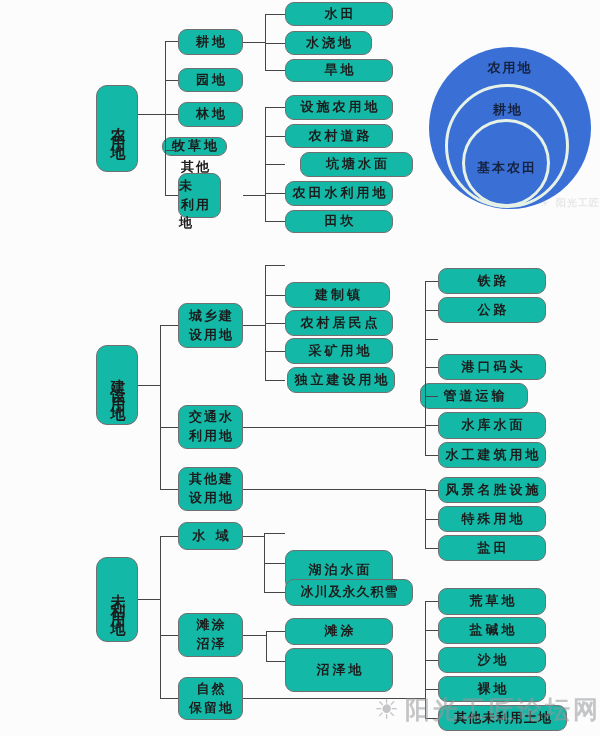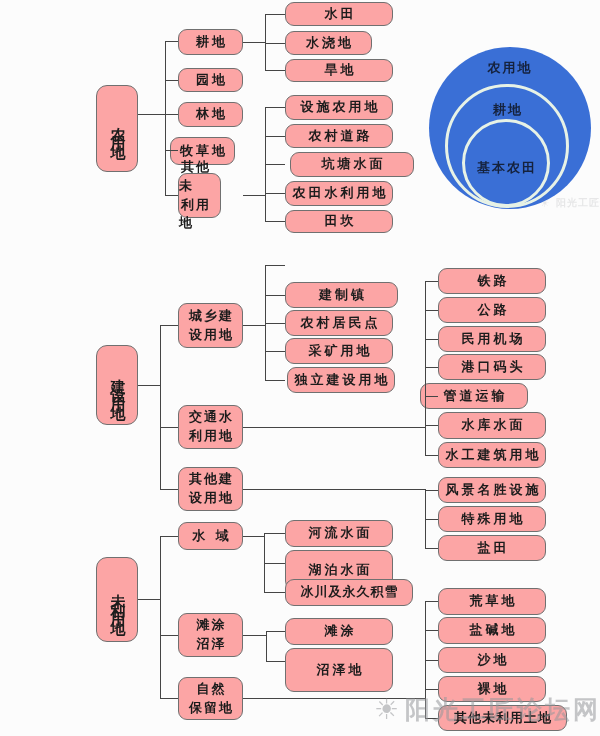--- a/index.html
+++ b/index.html
@@ -1,19 +1,19 @@
 <!DOCTYPE html>
 <html><head>
 <meta charset="utf-8">
 <style>
   html,body{margin:0;padding:0;}
   body{font-family:"DejaVu Sans","Liberation Sans",sans-serif;background:#ffffff;}
   #canvas{position:relative;width:600px;height:736px;background:#fcfcfc;overflow:hidden;}
 
-  .box{position:absolute;background:#fca5a5;border:1px solid #707070;border-radius:9px;
+  .box{position:absolute;background:#14b8a6;border:1px solid #707070;border-radius:9px;
        display:flex;flex-direction:column;align-items:center;justify-content:center;
        font-size:13px;font-weight:600;color:#1c1c1c;letter-spacing:3px;line-height:1.45;
        box-sizing:border-box;text-indent:3px;}
   .box.tight{letter-spacing:1px;text-indent:1px;}
   .box.mid{letter-spacing:2px;text-indent:2px;}
   .box.root{border-radius:11px;font-size:15px;font-weight:700;letter-spacing:0;text-indent:0;}
   .root span{writing-mode:vertical-rl;letter-spacing:9px;}
 
   .hl{position:absolute;height:1px;background:#454545;}
   .vl{position:absolute;width:1px;background:#454545;}
@@ -42,21 +42,21 @@
 
   <div class="box" style="left:178px;top:29px;width:65px;height:26px">
     <span>耕地</span>
   </div>
   <div class="box" style="left:178px;top:68px;width:65px;height:24px">
     <span>园地</span>
   </div>
   <div class="box" style="left:178px;top:102px;width:65px;height:25px">
     <span>林地</span>
   </div>
-  <div class="box" style="left:170px;top:137px;width:65px;height:28px">
+  <div class="box" style="left:162px;top:137px;width:65px;height:19px">
     <span>牧草地</span>
   </div>
   <div class="box mid" style="left:178px;top:173px;width:43px;height:45px">
     <span>其他未</span>
     <span>利用地</span>
   </div>
 
   <div class="box" style="left:285px;top:2px;width:108px;height:24px">
     <span>水田</span>
   </div>
@@ -65,21 +65,21 @@
   </div>
   <div class="box" style="left:285px;top:59px;width:108px;height:23px">
     <span>旱地</span>
   </div>
   <div class="box" style="left:285px;top:95px;width:108px;height:25px">
     <span>设施农用地</span>
   </div>
   <div class="box" style="left:285px;top:124px;width:108px;height:24px">
     <span>农村道路</span>
   </div>
-  <div class="box" style="left:290px;top:152px;width:124px;height:25px">
+  <div class="box" style="left:300px;top:152px;width:113px;height:25px">
     <span>坑塘水面</span>
   </div>
   <div class="box" style="left:285px;top:181px;width:108px;height:25px">
     <span>农田水利用地</span>
   </div>
   <div class="box" style="left:285px;top:210px;width:108px;height:23px">
     <span>田坎</span>
   </div>
 
   <div class="hl" style="left:138px;top:114px;width:40px"></div>
@@ -124,41 +124,38 @@
   </div>
   <div class="box mid" style="left:178px;top:405px;width:65px;height:44px">
     <span>交通水</span>
     <span>利用地</span>
   </div>
   <div class="box mid" style="left:178px;top:467px;width:65px;height:44px">
     <span>其他建</span>
     <span>设用地</span>
   </div>
 
-  <div class="box" style="left:285px;top:282px;width:113px;height:26px">
+  <div class="box" style="left:285px;top:282px;width:105px;height:26px">
     <span>建制镇</span>
   </div>
   <div class="box" style="left:285px;top:310px;width:108px;height:26px">
     <span>农村居民点</span>
   </div>
   <div class="box" style="left:285px;top:338px;width:108px;height:26px">
     <span>采矿用地</span>
   </div>
   <div class="box" style="left:287px;top:367px;width:108px;height:26px">
     <span>独立建设用地</span>
   </div>
 
   <div class="box" style="left:438px;top:268px;width:108px;height:26px">
     <span>铁路</span>
   </div>
   <div class="box" style="left:438px;top:297px;width:108px;height:26px">
     <span>公路</span>
-  </div>
-  <div class="box" style="left:438px;top:326px;width:108px;height:26px">
-    <span>民用机场</span>
   </div>
   <div class="box" style="left:438px;top:354px;width:108px;height:26px">
     <span>港口码头</span>
   </div>
   <div class="box" style="left:420px;top:383px;width:108px;height:26px">
     <span>管道运输</span>
   </div>
   <div class="box" style="left:438px;top:412px;width:108px;height:27px">
     <span>水库水面</span>
   </div>
@@ -212,23 +209,20 @@
   </div>
   <div class="box mid" style="left:178px;top:613px;width:65px;height:44px">
     <span>滩涂</span>
     <span>沼泽</span>
   </div>
   <div class="box mid" style="left:178px;top:677px;width:65px;height:43px">
     <span>自然</span>
     <span>保留地</span>
   </div>
 
-  <div class="box" style="left:285px;top:520px;width:108px;height:27px">
-    <span>河流水面</span>
-  </div>
   <div class="box" style="left:285px;top:550px;width:108px;height:40px">
     <span>湖泊水面</span>
   </div>
   <div class="box tight" style="left:285px;top:579px;width:128px;height:27px">
     <span>冰川及永久积雪</span>
   </div>
   <div class="box" style="left:285px;top:618px;width:108px;height:27px">
     <span>滩涂</span>
   </div>
   <div class="box" style="left:285px;top:648px;width:108px;height:44px">

